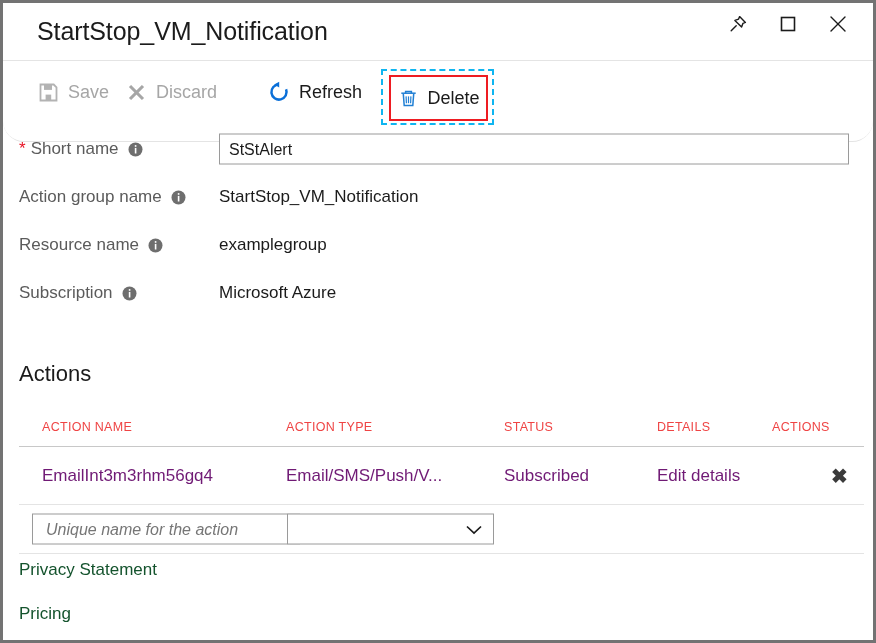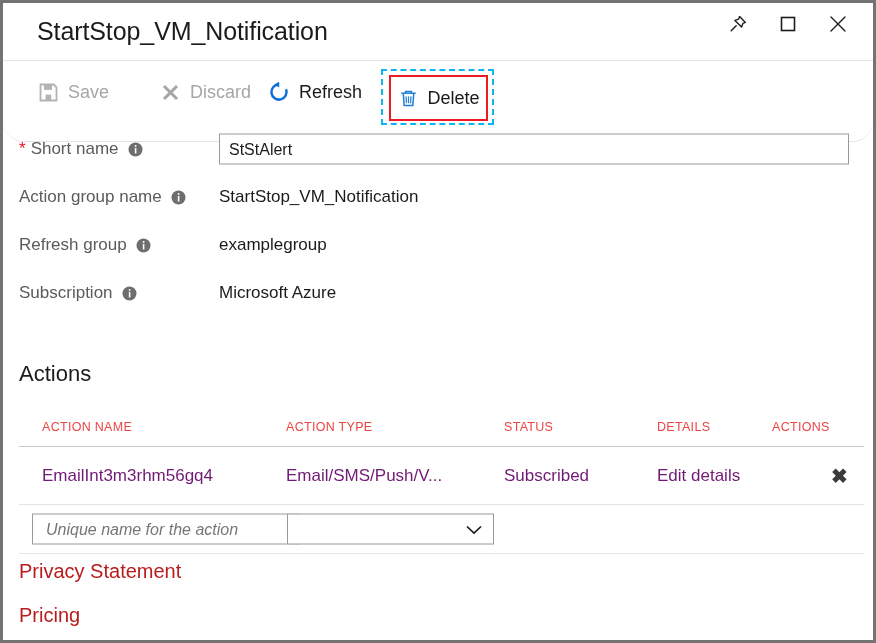--- a/index.html
+++ b/index.html
@@ -93,21 +93,21 @@
   .cmd-icon {
     display: flex;
     align-items: center;
     justify-content: center;
     width: 22px;
     height: 22px;
     flex: none;
   }
 
   #btn-save  { left: 28px; }
-  #btn-discard { left: 150px; justify-content: flex-end; }
+  #btn-discard { left: 116px; justify-content: flex-end; }
   #btn-refresh { left: 259px; }
 
   
   .delete-wrap {
     position: absolute;
     left: 378px;
     top: 66px;
     width: 113px;
     height: 56px;
     box-sizing: border-box;
@@ -310,22 +310,22 @@
     right: 10px;
     top: 50%;
     transform: translateY(-50%);
     display: flex;
   }
 
   
   .footer-link {
     position: absolute;
     left: 16px;
-    font-size: 20px;
-    color: #b91c1c;
+    font-size: 17px;
+    color: #14532d;
     cursor: pointer;
     text-decoration: none;
     white-space: nowrap;
   }
   #link-privacy { top: 557px; }
   #link-pricing { top: 601px; }
 </style>
 </head>
 <body>
 
@@ -443,21 +443,21 @@
             <rect x="6.8" y="3.1" width="1.6" height="1.7" fill="#ffffff"></rect>
             <rect x="6.8" y="5.9" width="1.6" height="5.6" fill="#ffffff"></rect>
           </svg>
         </span>
       </div>
       <div class="prop-value">StartStop_VM_Notification</div>
     </div>
 
     <div class="prop-row">
       <div class="prop-label">
-        <span>Refresh group</span>
+        <span>Resource name</span>
         <span class="info-dot">
           <svg width="15" height="15" viewBox="0 0 15 15" aria-hidden="true">
             <circle cx="7.5" cy="7.5" r="7" fill="#6e6e6e"></circle>
             <rect x="6.8" y="3.1" width="1.6" height="1.7" fill="#ffffff"></rect>
             <rect x="6.8" y="5.9" width="1.6" height="5.6" fill="#ffffff"></rect>
           </svg>
         </span>
       </div>
       <div class="prop-value">examplegroup</div>
     </div>

